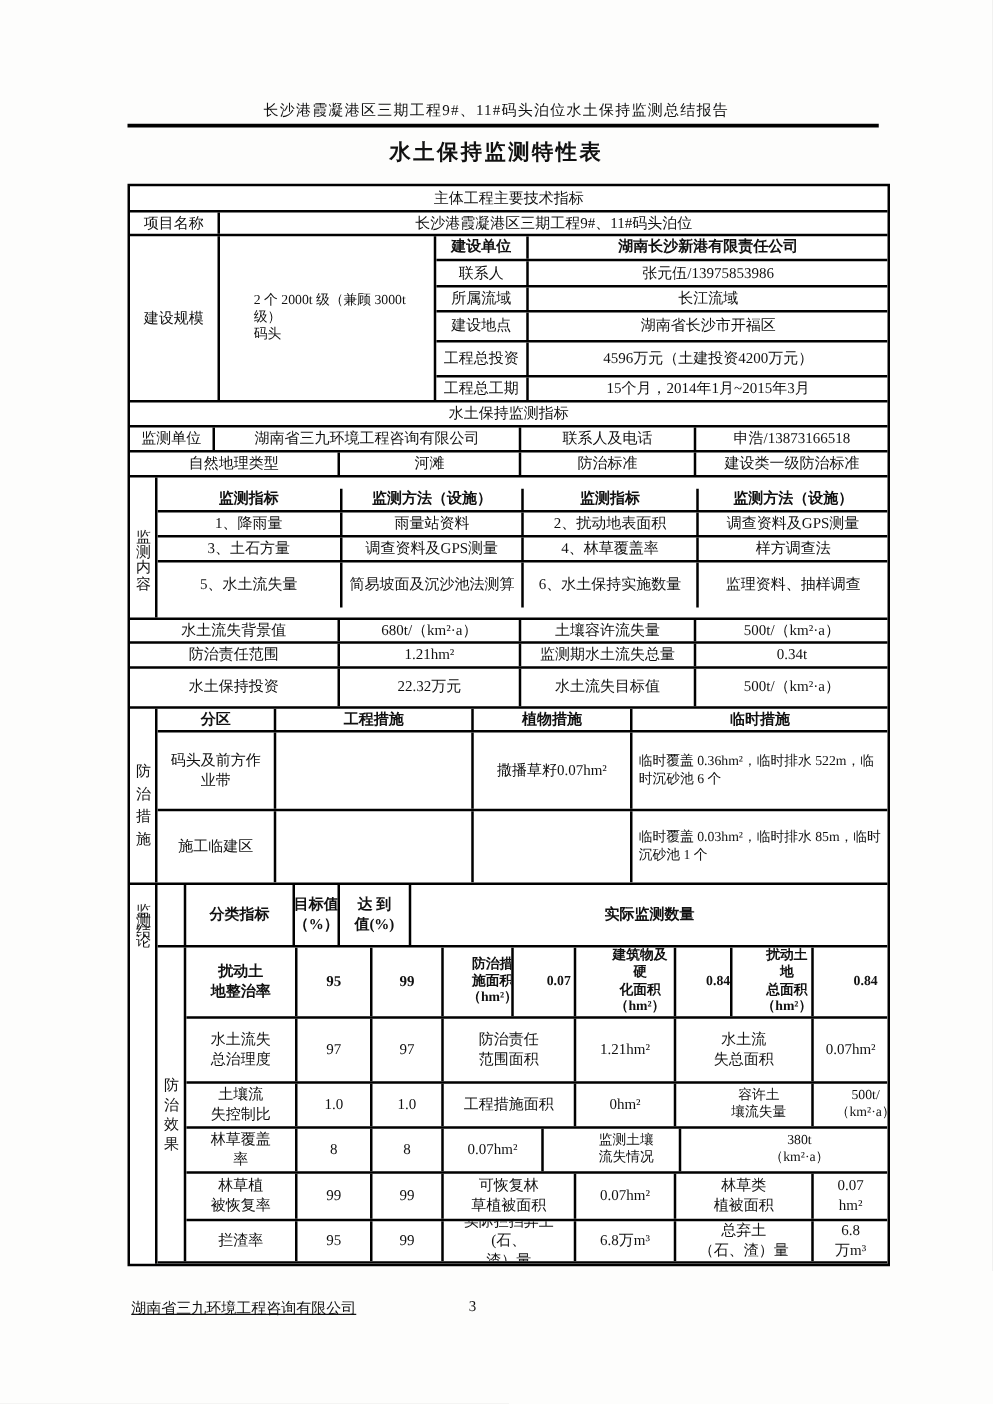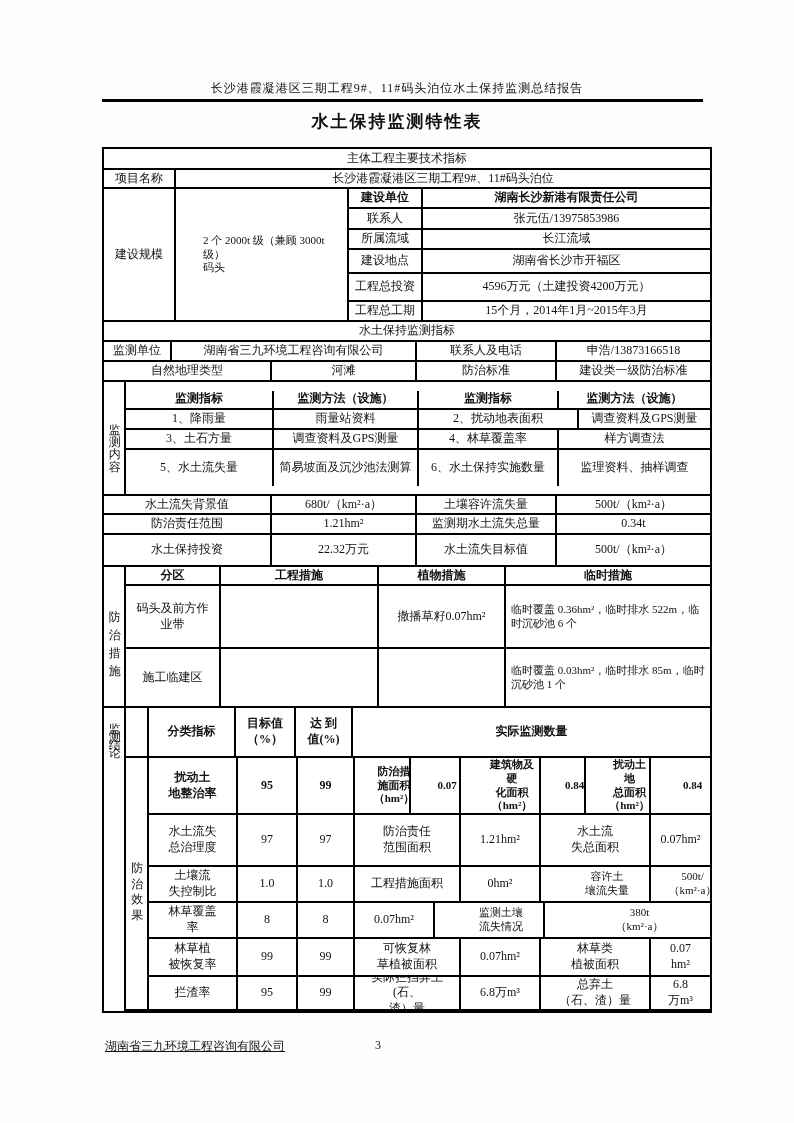--- a/index.html
+++ b/index.html
@@ -105,21 +105,21 @@
       <div class="c col fx">
         <div class="r first" style="height:17px">
           <div class="c" style="width:146px">监测指标</div>
           <div class="c" style="width:145px">监测方法（设施）</div>
           <div class="c" style="width:140px">监测指标</div>
           <div class="c fx">监测方法（设施）</div>
         </div>
         <div class="r" style="height:20px">
           <div class="c" style="width:146px">1、降雨量</div>
           <div class="c" style="width:145px">雨量站资料</div>
-          <div class="c" style="width:160px">2、扰动地表面积</div>
+          <div class="c" style="width:140px">2、扰动地表面积</div>
           <div class="c fx">调查资料及GPS测量</div>
         </div>
         <div class="r" style="height:20px">
           <div class="c" style="width:146px">3、土石方量</div>
           <div class="c" style="width:145px">调查资料及GPS测量</div>
           <div class="c" style="width:140px">4、林草覆盖率</div>
           <div class="c fx">样方调查法</div>
         </div>
         <div class="r" style="height:38px">
           <div class="c" style="width:146px">5、水土流失量</div>
@@ -174,21 +174,21 @@
       </div>
     </div>
 
     <div class="r fx">
       <div class="c vlabel vtop" style="width:20px">监测结论</div>
       <div class="c col fx">
 
         <div class="r first" style="height:48px">
           <div class="c" style="width:21px"></div>
           <div class="c" style="width:87px">分类指标</div>
-          <div class="c" style="width:60px">目标值
+          <div class="c" style="width:36px">目标值
 （%）</div>
           <div class="c" style="width:57px">达 到
 值(%)</div>
           <div class="c fx">实际监测数量</div>
         </div>
 
         <div class="r" style="height:253px">
           <div class="c vlabel ls16" style="width:21px">防治效果</div>
           <div class="c col fx">
 

